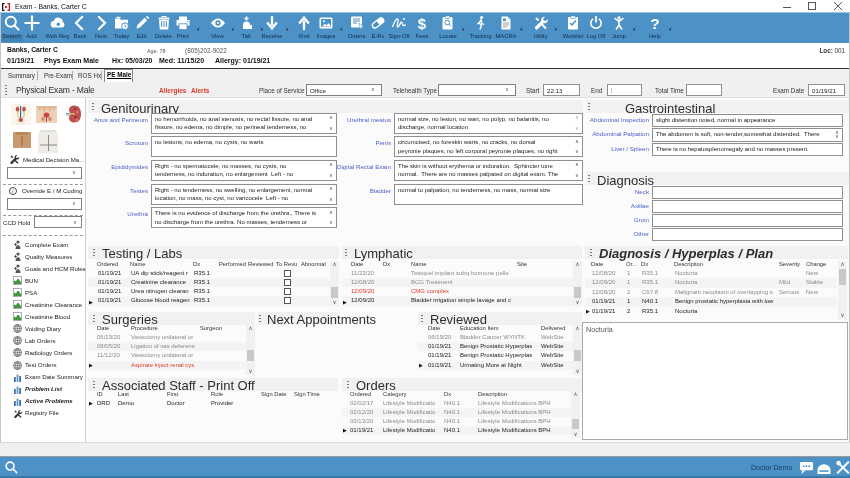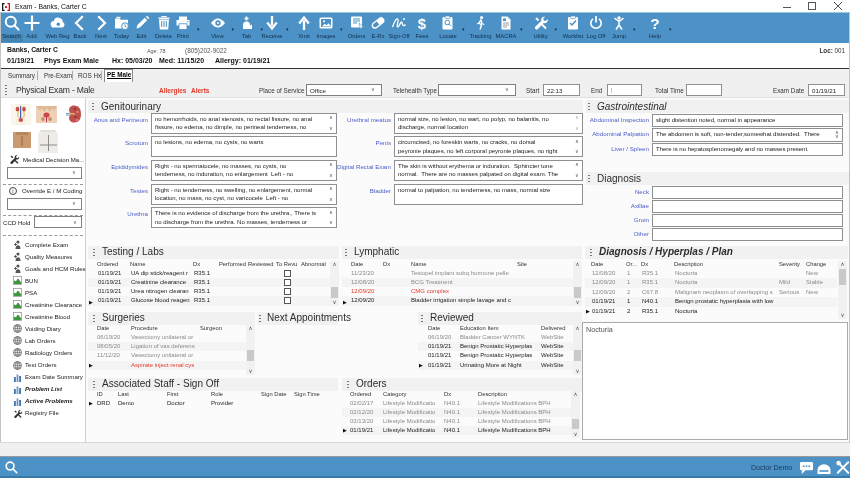--- a/index.html
+++ b/index.html
@@ -8,21 +8,21 @@
 .toolbar{position:absolute;left:0;top:13px;width:850px;height:30px;background:#4d92c6}
 .tbn{position:absolute;top:2px;text-align:center;color:#0f3050}
 .tbn svg{display:block;margin:0 auto}
 .tbn .lab{font-size:5.8px;line-height:6.5px;margin-top:2px;white-space:nowrap}
 .drop{position:absolute;font-size:5px;color:#10304f;top:13px}
 .pbar{position:absolute;left:0;top:43px;width:850px;height:26px;background:#fff;border-bottom:1px solid #333}
 .tabbar{position:absolute;left:0;top:69px;width:850px;height:13px;background:#f0f0f0}
 .tab{position:absolute;font-size:6.3px;color:#333;top:3px}
 .secband{position:absolute;left:0;top:82px;width:850px;height:16px;background:#f0f0f0;border-bottom:1px solid #e0e0e0}
 .grip{position:absolute;width:2px;background-image:repeating-linear-gradient(to bottom,#777 0,#777 1px,transparent 1px,transparent 3px)}
-.sec{position:absolute;font-size:10px;color:#2d2d2d;white-space:nowrap}
+.sec{position:absolute;font-size:13px;color:#2d2d2d;white-space:nowrap}
 .lblb{position:absolute;font-size:6.2px;color:#4a5ec8;text-align:right;white-space:nowrap}
 .tb{position:absolute;background:#fff;border:1px solid #8f8f8f;font-size:6px;color:#1a1a1a;line-height:8.6px;padding:1px 9px 1px 3px;overflow:hidden}
 .tb.noarr{padding-right:3px}
 .sarr{position:absolute;font-size:5.2px;color:#555;line-height:5px;font-family:"Liberation Sans"}
 .combo{position:absolute;background:#fff;border:1px solid #808080;font-size:6.2px;color:#222;padding:1.5px 3px;overflow:hidden}
 .cav{position:absolute;font-size:5px;color:#555}
 .inp{position:absolute;background:#fff;border:1px solid #8f8f8f;font-size:6.2px;color:#222;padding:1.5px 3px;overflow:hidden}
 .gh{position:absolute;font-size:5.8px;color:#333;white-space:nowrap}
 .cell{position:absolute;font-size:6px;white-space:nowrap}
 .gr{color:#8a8a8a}.dk{color:#222}.rd{color:#e03a2a}
@@ -481,21 +481,21 @@
       <div class="sarr" style="left:488px;top:40.7px;color:#555">∧</div>
       <div class="sarr" style="left:488px;top:51.2px;color:#555">∨</div>
       <div class="lblb" style="left:194px;top:64.9px;width:110px">Digital Rectal Exam</div>
       <div class="tb" style="left:307px;top:61.9px;width:189px;height:21px">The skin is without erythema or induration.&nbsp; Sphincter tone<br>normal.&nbsp; There are no masses palpated on digital exam. The</div>
       <div class="sarr" style="left:488px;top:64.4px;color:#555">∧</div>
       <div class="sarr" style="left:488px;top:74.9px;color:#555">∨</div>
       <div class="lblb" style="left:194px;top:88.6px;width:110px">Bladder</div>
       <div class="tb noarr" style="left:307px;top:85.6px;width:189px;height:21px">normal to palpation, no tenderness, no mass, normal size</div>
       <div class="titband" style="left:499px;top:2px;width:264px"></div>
       <div class="grip" style="left:501px;top:5px;height:9px"></div>
-      <div class="sec" style="left:510px;top:3px;font-style:italic;">Gastrointestinal</div>
+      <div class="sec" style="left:538px;top:3px;">Gastrointestinal</div>
       <div class="lblb" style="left:452px;top:17.5px;width:110px">Abdominal Inspection</div>
       <div class="tb noarr" style="left:565px;top:15.5px;width:191px;height:13px">slight distention noted, normal in appearance</div>
       <div class="lblb" style="left:452px;top:32px;width:110px">Abdominal Palpation</div>
       <div class="tb" style="left:565px;top:29.7px;width:191px;height:14px">The abdomen is soft, non-tender,somewhat distended.&nbsp; There</div>
       <div class="sarr" style="left:748px;top:32.2px;color:#555">∧</div>
       <div class="sarr" style="left:748px;top:35.7px;color:#555">∨</div>
       <div class="lblb" style="left:452px;top:46.6px;width:110px">Liver / Spleen</div>
       <div class="tb noarr" style="left:565px;top:44.6px;width:191px;height:13px">There is no hepatosplenomegaly and no masses present.</div>
       <div class="titband" style="left:499px;top:74px;width:264px"></div>
       <div class="grip" style="left:501px;top:77px;height:9px"></div>
@@ -663,21 +663,21 @@
       <div class="cell dk" style="left:460px;top:361.6px;">Urinating More at Night</div>
       <div class="cell dk" style="left:541px;top:361.6px;">WebSite</div>
       <div class="mk" style="left:419px;top:361.6px">▶</div>
       <div class="vsb" style="left:573px;top:325px;height:50px">
         <div class="a" style="top:0">∧</div>
         <div class="a" style="bottom:0">∨</div>
         <div class="th" style="top:25px;height:11px"></div>
       </div>
       <div class="titband" style="left:88px;top:378px;width:250px"></div>
       <div class="grip" style="left:93px;top:381px;height:9px"></div>
-      <div class="sec" style="left:102px;top:378px;">Associated Staff - Sign Off</div>
+      <div class="sec" style="left:102px;top:378px;">Associated Staff - Print Off</div>
       <div class="gh" style="left:97px;top:391px">ID</div>
       <div class="gh" style="left:118px;top:391px">Last</div>
       <div class="gh" style="left:167px;top:391px">First</div>
       <div class="gh" style="left:211px;top:391px">Role</div>
       <div class="gh" style="left:261px;top:391px">Sign Date</div>
       <div class="gh" style="left:294px;top:391px">Sign Time</div>
       <div class="mk" style="left:89px;top:400px">▶</div>
       <div class="cell dk" style="left:97px;top:400px;">DRD</div>
       <div class="cell dk" style="left:118px;top:400px;">Demo</div>
       <div class="cell dk" style="left:167px;top:400px;">Doctor</div>

